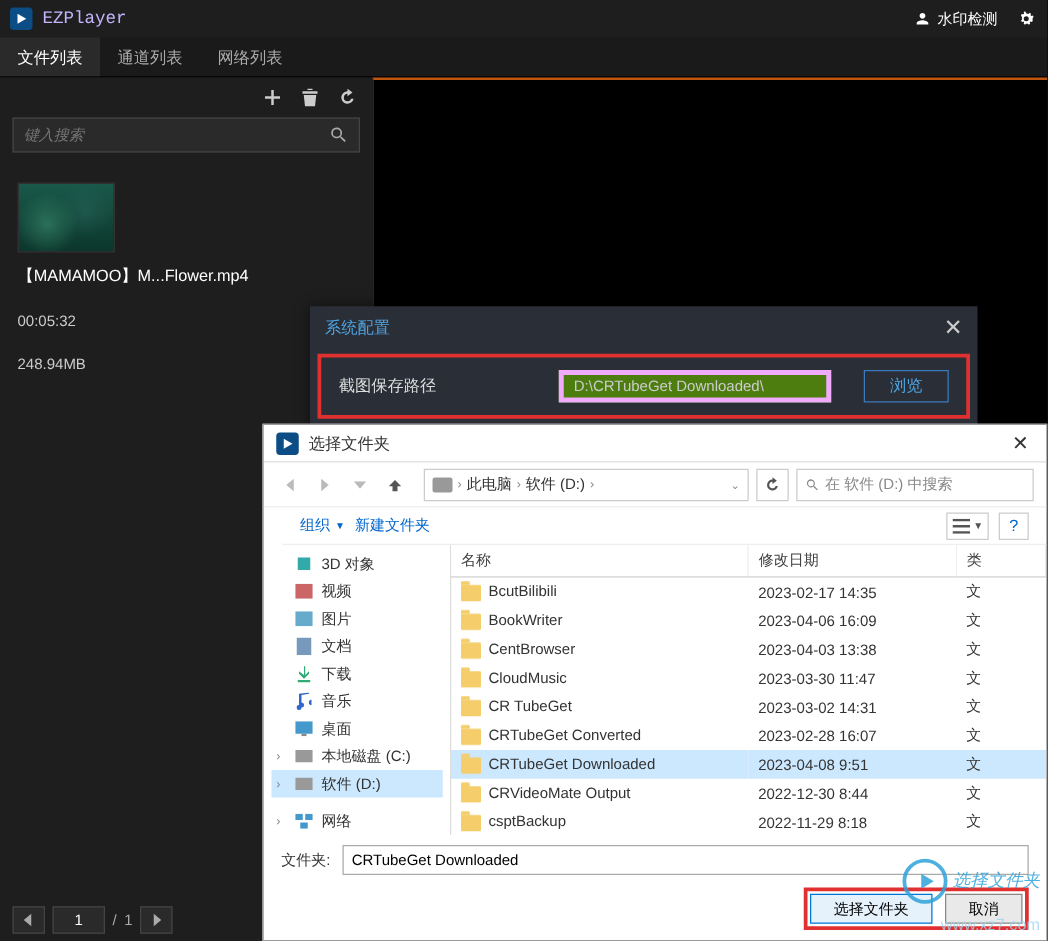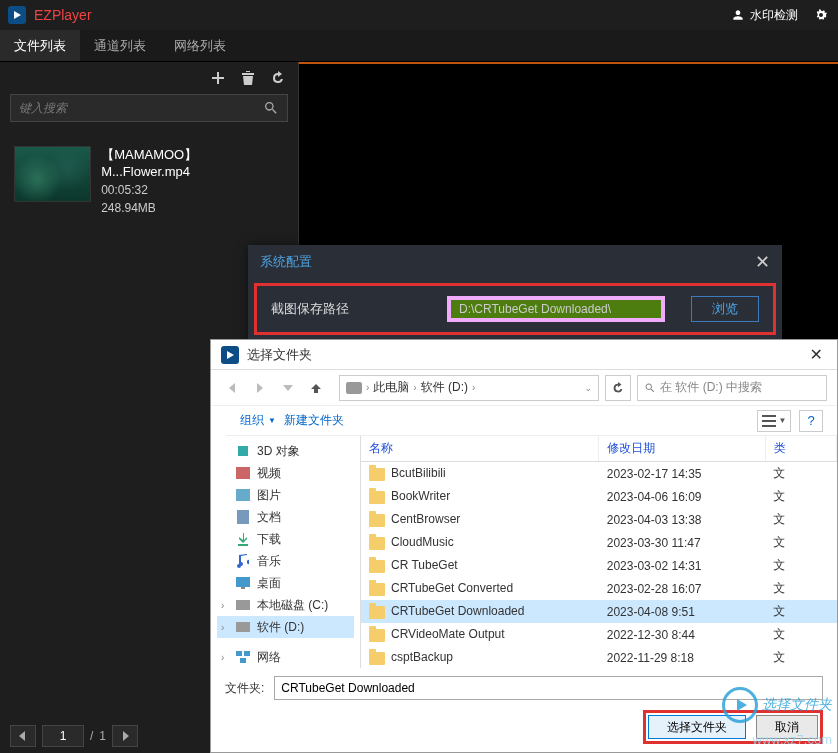--- a/index.html
+++ b/index.html
@@ -2,21 +2,21 @@
 <html><head>
 <meta charset="utf-8">
 <style>
 * { margin: 0; padding: 0; box-sizing: border-box; font-family: "Microsoft YaHei", Arial, sans-serif; }
 body { background: #1a1a1a; width: 838px; height: 753px; overflow: hidden; position: relative; font-size: 13px; color: #ccc; }
 
 
 .titlebar { height: 30px; background: #1e1e1e; display: flex; align-items: center; padding: 0 8px; }
 .titlebar .logo { width: 18px; height: 18px; background: #0b4d84; border-radius: 3px; display: flex; align-items: center; justify-content: center; margin-right: 8px; }
 .titlebar .logo svg { fill: #fff; }
-.titlebar .appname { color: #ef4444; font-size: 14px; font-weight: 500; }
+.titlebar .appname { color: #c4b5fd; font-size: 14px; font-weight: 500; font-family: Liberation Mono, monospace; }
 .titlebar .spacer { flex: 1; }
 .titlebar .user { display: flex; align-items: center; color: #fff; font-size: 12px; margin-right: 14px; }
 .titlebar .user svg { width: 14px; height: 14px; margin-right: 5px; fill: #fff; }
 .titlebar .gear { width: 18px; height: 18px; display: flex; align-items: center; justify-content: center; cursor: pointer; }
 .titlebar .gear svg { fill: #fff; }
 
 
 .tabsrow { height: 32px; background: #1a1a1a; display: flex; border-bottom: 1px solid #000; }
 .tabsrow .tab { padding: 0 14px; line-height: 32px; color: #aaa; cursor: pointer; font-size: 13px; }
 .tabsrow .tab.active { background: #2a2a2a; color: #fff; }
@@ -30,25 +30,25 @@
 .side-toolbar { display: flex; justify-content: flex-end; gap: 10px; margin-bottom: 6px; }
 .side-toolbar .ticon { width: 20px; height: 20px; display: flex; align-items: center; justify-content: center; cursor: pointer; }
 .side-toolbar svg { fill: #ccc; }
 
 
 .searchbox { display: flex; align-items: center; background: #2a2a2a; border: 1px solid #444; height: 28px; padding: 0 8px; }
 .searchbox input { flex: 1; background: transparent; border: none; outline: none; color: #ccc; font-size: 12px; font-style: italic; }
 .searchbox svg { fill: #aaa; width: 16px; height: 16px; }
 
 
-.filecard { display: flex; gap: 10px; margin-top: 18px; padding: 6px 4px; }
+.filecard { display: flex; gap: 10px; margin-top: 18px; padding: 6px 4px; flex-direction: column; }
 .filecard .thumb { width: 78px; height: 56px; background: linear-gradient(to bottom, #1a594a, #0b362b); border: 1px solid #333; position: relative; overflow: hidden; }
 .filecard .thumb::before { content: ""; position: absolute; inset: 0; background: radial-gradient(circle at 30% 60%, rgba(60,140,110,.6), transparent 40%), radial-gradient(circle at 70% 40%, rgba(40,100,90,.5), transparent 35%); }
 .filecard .fileinfo .fname { color: #fff; font-size: 13px; }
-.filecard .fileinfo .fdur, .filecard .fileinfo .fsize { color: #ccc; font-size: 12px; margin-top: 4px; }
+.filecard .fileinfo .fdur, .filecard .fileinfo .fsize { color: #ccc; font-size: 12px; margin-top: 20px; }
 
 
 .pager { position: absolute; bottom: 6px; left: 10px; right: 10px; display: flex; align-items: center; gap: 6px; }
 .pager .pgbtn { width: 26px; height: 22px; background: #2a2a2a; border: 1px solid #444; display: flex; align-items: center; justify-content: center; cursor: pointer; }
 .pager svg { fill: #aaa; }
 .pager .pgcur { background: #2a2a2a; border: 1px solid #444; width: 42px; height: 22px; text-align: center; color: #fff; font-size: 12px; outline: none; }
 .pager .pgslash { color: #aaa; font-size: 12px; }
 
 
 .overlay-config { position: absolute; top: 245px; left: 248px; width: 534px; background: #2a2e37; z-index: 5; box-shadow: 0 0 10px rgba(0,0,0,.5); }
@@ -92,21 +92,21 @@
 
 .fd-body { flex: 1; display: flex; overflow: hidden; }
 .fd-tree { width: 150px; border-right: 1px solid #ddd; overflow-y: auto; padding: 4px 6px; }
 .fd-tree .tree-item { display: flex; align-items: center; height: 22px; font-size: 12px; color: #333; cursor: pointer; padding-left:18px; gap: 6px; }
 .fd-tree .tree-item.sel { background: #cce8ff; }
 .fd-tree .ti-exp { position:absolute; margin-left:-14px; color:#888; font-size:10px;}
 .fd-tree .ti-icon { width: 16px; height: 14px; flex-shrink: 0; display:flex; align-items:center; justify-content:center; }
 
 .fd-list { flex: 1; overflow: auto; }
 .fd-list table { width: 100%; border-collapse: collapse; font-size: 12px; color: #333; }
-.fd-list th { text-align: left; font-weight: normal; padding: 4px 8px; border-bottom: 1px solid #ddd; border-right: 1px solid #eee; background: #fff; color: #1d4ed8; position: sticky; top:0; }
+.fd-list th { text-align: left; font-weight: normal; padding: 4px 8px; border-bottom: 1px solid #ddd; border-right: 1px solid #eee; background: #fff; color: #404040; position: sticky; top:0; }
 .fd-list td { padding: 3px 8px; }
 .fd-list tr.row { cursor: pointer; }
 .fd-list tr.row.sel { background: #cce8ff; }
 .fd-list .folder-icon { width: 16px; height: 13px; background: #f5cd6a; display: inline-block; vertical-align: middle; margin-right: 6px; border-radius: 1px; position: relative; }
 .fd-list .folder-icon::before { content:""; position:absolute; top:-3px; left:0; width:7px; height:3px; background:#f5cd6a; border-radius:1px 1px 0 0;}
 
 .fd-footer { padding: 8px 14px; }
 .fd-footer .infield { display: flex; align-items: center; gap: 10px; margin-bottom: 10px; }
 .fd-footer .infield label { font-size: 12px; color: #333; }
 .fd-footer .infield input { flex: 1; border: 1px solid #aaa; height: 24px; padding: 0 6px; font-size: 12px; outline: none; }

